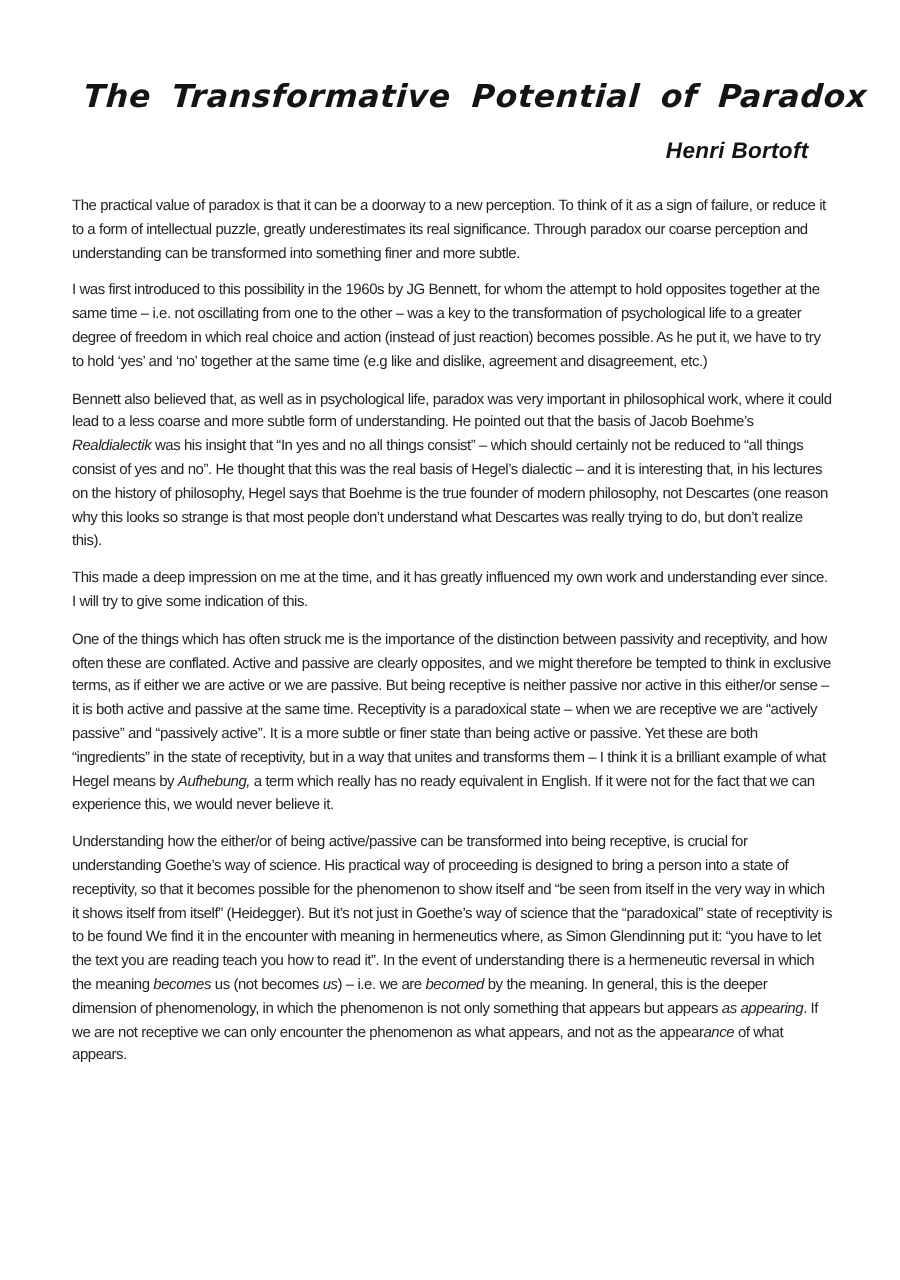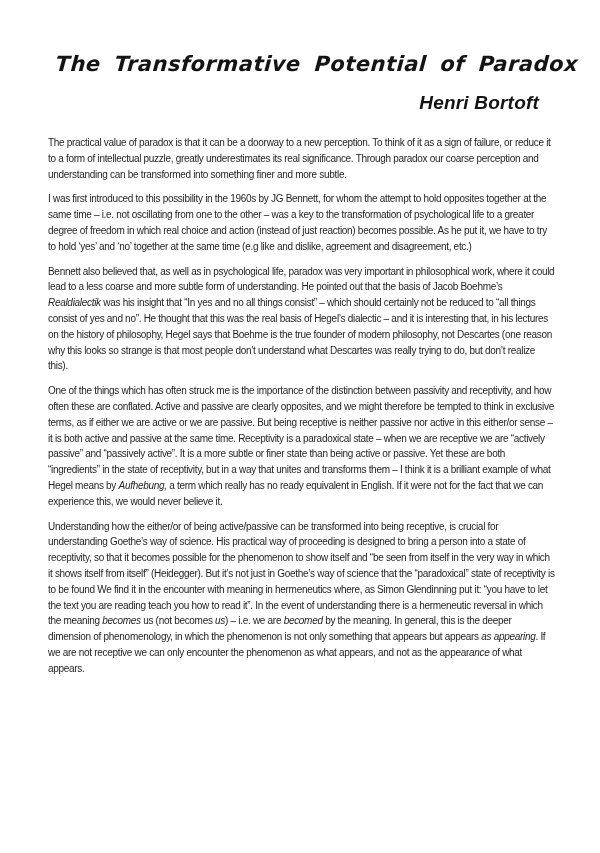--- a/index.html
+++ b/index.html
@@ -24,21 +24,21 @@
     color: #141414;
     margin: 0 0 0 7px;
     transform: skewX(-4deg);
     transform-origin: left bottom;
     white-space: nowrap;
   }
   .author {
     text-align: right;
     font-style: italic;
     font-weight: bold;
-    font-size: 19px;
+    font-size: 15px;
     letter-spacing: 0.2px;
     color: #141414;
     margin: 16px 16px 0 0;
   }
   .doc-body {
     margin-top: 21px;
     font-size: 10px;
     letter-spacing: -0.3px;
     line-height: 15.8px;
     color: #242424;
@@ -49,16 +49,17 @@
 </head>
 <body>
 
 <div class="page">
   <h1 class="title">The Transformative Potential of Paradox</h1>
   <div class="author">Henri Bortoft</div>
   <div class="doc-body" id="doc-body">
       <p><span>The practical value of paradox is that it can be a doorway to a new perception. To think of it as a sign of failure, or reduce it to a form of intellectual puzzle, greatly underestimates its real significance. Through paradox our coarse perception and understanding can be transformed into something finer and more subtle.</span></p>
       <p><span>I was first introduced to this possibility in the 1960s by JG Bennett, for whom the attempt to hold opposites together at the same time – i.e. not oscillating from one to the other – was a key to the transformation of psychological life to a greater degree of freedom in which real choice and action (instead of just reaction) becomes possible. As he put it, we have to try to hold ‘yes’ and ‘no’ together at the same time (e.g like and dislike, agreement and disagreement, etc.)</span></p>
       <p><span>Bennett also believed that, as well as in psychological life, paradox was very important in philosophical work, where it could lead to a less coarse and more subtle form of understanding. He pointed out that the basis of Jacob Boehme’s </span><em>Realdialectik</em><span> was his insight that “In yes and no all things consist” – which should certainly not be reduced to “all things consist of yes and no”. He thought that this was the real basis of Hegel’s dialectic – and it is interesting that, in his lectures on the history of philosophy, Hegel says that Boehme is the true founder of modern philosophy, not Descartes (one reason why this looks so strange is that most people don’t understand what Descartes was really trying to do, but don’t realize this).</span></p>
+      <p><span>This made a deep impression on me at the time, and it has greatly influenced my own work and understanding ever since. I will try to give some indication of this.</span></p>
       <p><span>One of the things which has often struck me is the importance of the distinction between passivity and receptivity, and how often these are conflated. Active and passive are clearly opposites, and we might therefore be tempted to think in exclusive terms, as if either we are active or we are passive. But being receptive is neither passive nor active in this either/or sense – it is both active and passive at the same time. Receptivity is a paradoxical state – when we are receptive we are “actively passive” and “passively active”. It is a more subtle or finer state than being active or passive. Yet these are both “ingredients” in the state of receptivity, but in a way that unites and transforms them – I think it is a brilliant example of what Hegel means by </span><em>Aufhebung,</em><span> a term which really has no ready equivalent in English. If it were not for the fact that we can experience this, we would never believe it.</span></p>
       <p><span>Understanding how the either/or of being active/passive can be transformed into being receptive, is crucial for understanding Goethe’s way of science. His practical way of proceeding is designed to bring a person into a state of receptivity, so that it becomes possible for the phenomenon to show itself and “be seen from itself in the very way in which it shows itself from itself” (Heidegger). But it’s not just in Goethe’s way of science that the “paradoxical” state of receptivity is to be found We find it in the encounter with meaning in hermeneutics where, as Simon Glendinning put it: “you have to let the text you are reading teach you how to read it”. In the event of understanding there is a hermeneutic reversal in which the meaning </span><em>becomes</em><span> us (not becomes </span><em>us</em><span>) – i.e. we are </span><em>becomed</em><span> by the meaning. In general, this is the deeper dimension of phenomenology, in which the phenomenon is not only something that appears but appears </span><em>as appearing</em><span>. If we are not receptive we can only encounter the phenomenon as what appears, and not as the appear</span><em>ance</em><span> of what appears.</span></p>
     </div>
 </div>
 
 </body></html>

